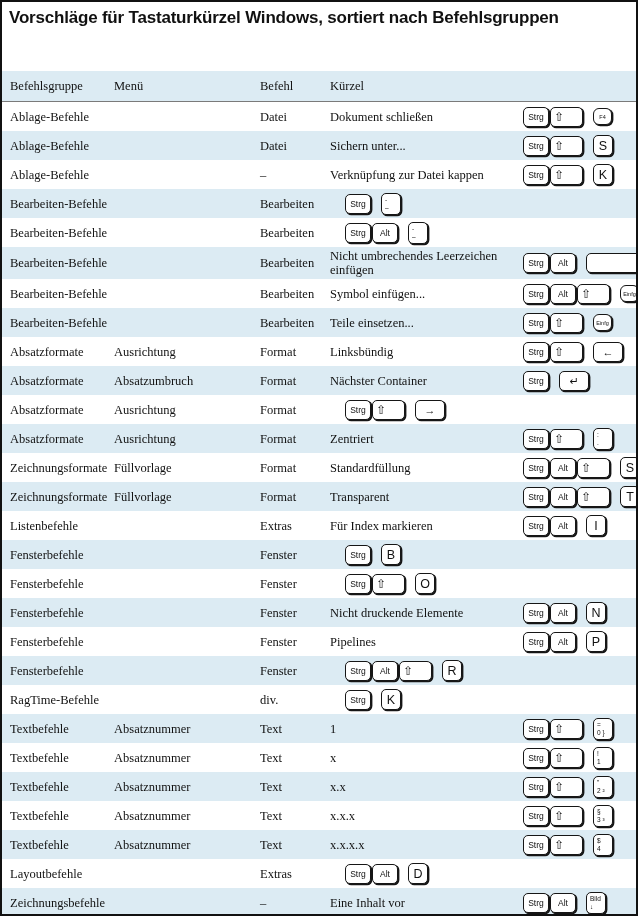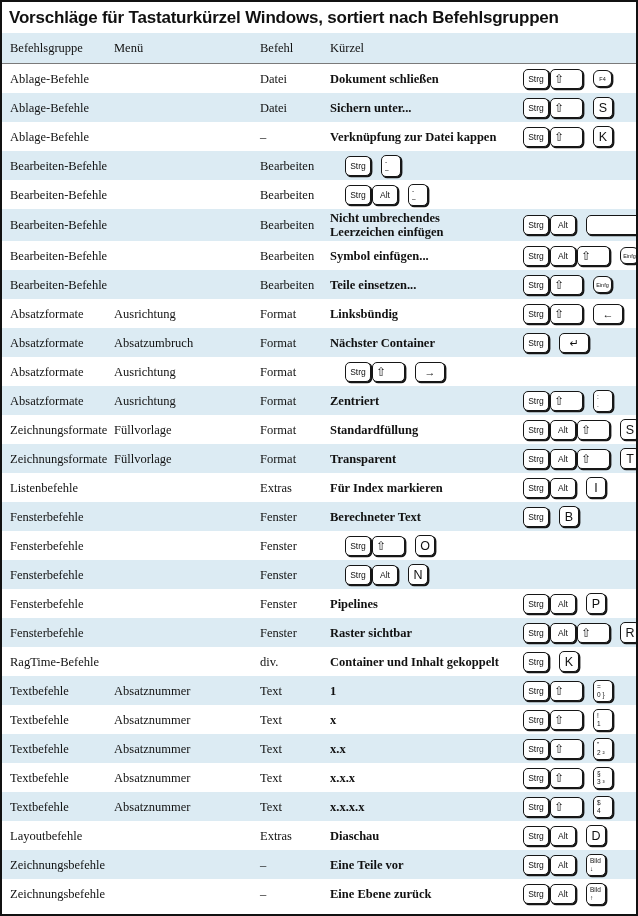--- a/index.html
+++ b/index.html
@@ -17,25 +17,26 @@
   }
   .thead, .row {
     display:grid;
     grid-template-columns:104px 146px 70px 178px 1fr;
     padding-left:8px; align-items:center;
   }
   .thead {
     background:var(--blue); min-height:30px;
     border-bottom:1.5px solid #7a7a7a;
     font-size:12.5px;
+    margin-top:38px;
   }
   .row { min-height:29px; background:#fff; font-size:12.5px; }
   .row.alt { background:var(--blue); }
   .cell { padding:2px 4px 2px 0; line-height:14px; }
-  .cell.befehl { padding-right:8px;font-weight:bold; }
+  .cell.befehl { padding-right:8px; }
   .cell.keys { display:flex; align-items:center; padding:3px 4px 3px 15px; }
 
   
   .key {
     display:inline-flex; align-items:center; justify-content:center;
     background:#fff; border:1.4px solid #161616; border-radius:5px;
     box-shadow:1.2px 1px 0 0.2px #161616;
     font-family:"Liberation Sans", sans-serif;
     box-sizing:border-box; color:#111; margin-right:1px;
   }
@@ -251,21 +252,20 @@
           <span class="key mod">Strg</span>
           <span class="key mod">Alt</span>
           <span class="kgap"></span>
           <span class="key letter">I</span>
         </div>
       </div>
       <div class="row alt">
         <div class="cell gruppe">Fensterbefehle</div>
         <div class="cell unter"></div>
         <div class="cell menu">Fenster</div>
-        <div class="cell befehl">Berechneter Text</div>
         <div class="cell keys">
           <span class="key mod">Strg</span>
           <span class="kgap"></span>
           <span class="key letter">B</span>
         </div>
       </div>
       <div class="row">
         <div class="cell gruppe">Fensterbefehle</div>
         <div class="cell unter"></div>
         <div class="cell menu">Fenster</div>
@@ -273,20 +273,21 @@
           <span class="key mod">Strg</span>
           <span class="key shift">⇧</span>
           <span class="kgap"></span>
           <span class="key letter">O</span>
         </div>
       </div>
       <div class="row alt">
         <div class="cell gruppe">Fensterbefehle</div>
         <div class="cell unter"></div>
         <div class="cell menu">Fenster</div>
+        <div class="cell befehl">Nicht druckende Elemente</div>
         <div class="cell keys">
           <span class="key mod">Strg</span>
           <span class="key mod">Alt</span>
           <span class="kgap"></span>
           <span class="key letter">N</span>
         </div>
       </div>
       <div class="row">
         <div class="cell gruppe">Fensterbefehle</div>
         <div class="cell unter"></div>
@@ -296,34 +297,32 @@
           <span class="key mod">Strg</span>
           <span class="key mod">Alt</span>
           <span class="kgap"></span>
           <span class="key letter">P</span>
         </div>
       </div>
       <div class="row alt">
         <div class="cell gruppe">Fensterbefehle</div>
         <div class="cell unter"></div>
         <div class="cell menu">Fenster</div>
-        <div class="cell befehl">Raster sichtbar</div>
         <div class="cell keys">
           <span class="key mod">Strg</span>
           <span class="key mod">Alt</span>
           <span class="key shift">⇧</span>
           <span class="kgap"></span>
           <span class="key letter">R</span>
         </div>
       </div>
       <div class="row">
         <div class="cell gruppe">RagTime-Befehle</div>
         <div class="cell unter"></div>
         <div class="cell menu">div.</div>
-        <div class="cell befehl">Container und Inhalt gekoppelt</div>
         <div class="cell keys">
           <span class="key mod">Strg</span>
           <span class="kgap"></span>
           <span class="key letter">K</span>
         </div>
       </div>
       <div class="row alt">
         <div class="cell gruppe">Textbefehle</div>
         <div class="cell unter">Absatznummer</div>
         <div class="cell menu">Text</div>
@@ -395,33 +394,32 @@
           <span class="key cap2">
             <span class="t">$</span>
             <span class="b">4</span>
           </span>
         </div>
       </div>
       <div class="row">
         <div class="cell gruppe">Layoutbefehle</div>
         <div class="cell unter"></div>
         <div class="cell menu">Extras</div>
-        <div class="cell befehl">Diaschau</div>
         <div class="cell keys">
           <span class="key mod">Strg</span>
           <span class="key mod">Alt</span>
           <span class="kgap"></span>
           <span class="key letter">D</span>
         </div>
       </div>
       <div class="row alt">
         <div class="cell gruppe">Zeichnungsbefehle</div>
         <div class="cell unter"></div>
         <div class="cell menu">–</div>
-        <div class="cell befehl">Eine Teile vor</div>
+        <div class="cell befehl">Eine Inhalt vor</div>
         <div class="cell keys">
           <span class="key mod">Strg</span>
           <span class="key mod">Alt</span>
           <span class="kgap"></span>
           <span class="key cap2">
             <span class="t">Bild</span>
             <span class="b">↓</span>
           </span>
         </div>
       </div>

